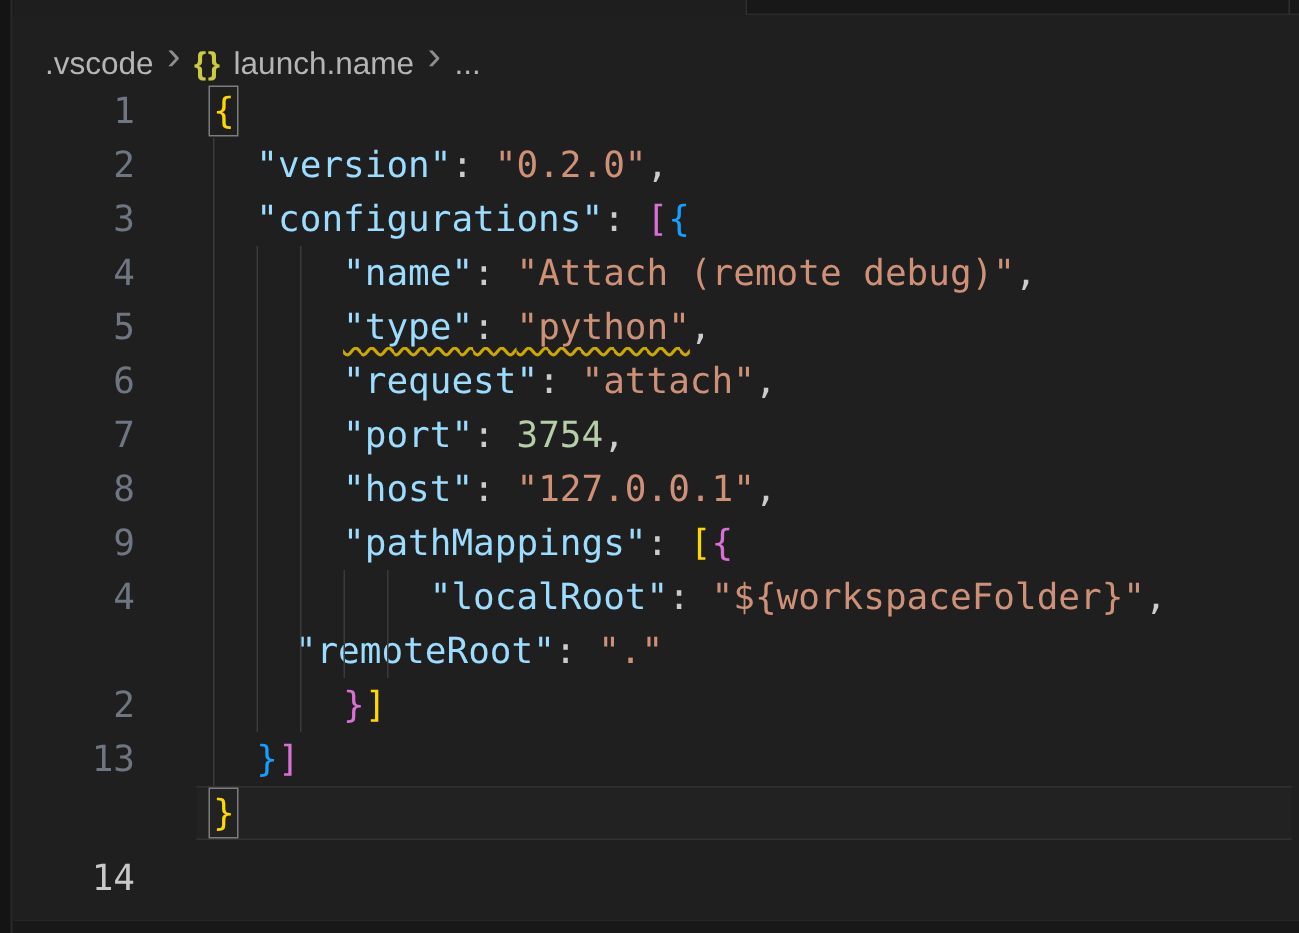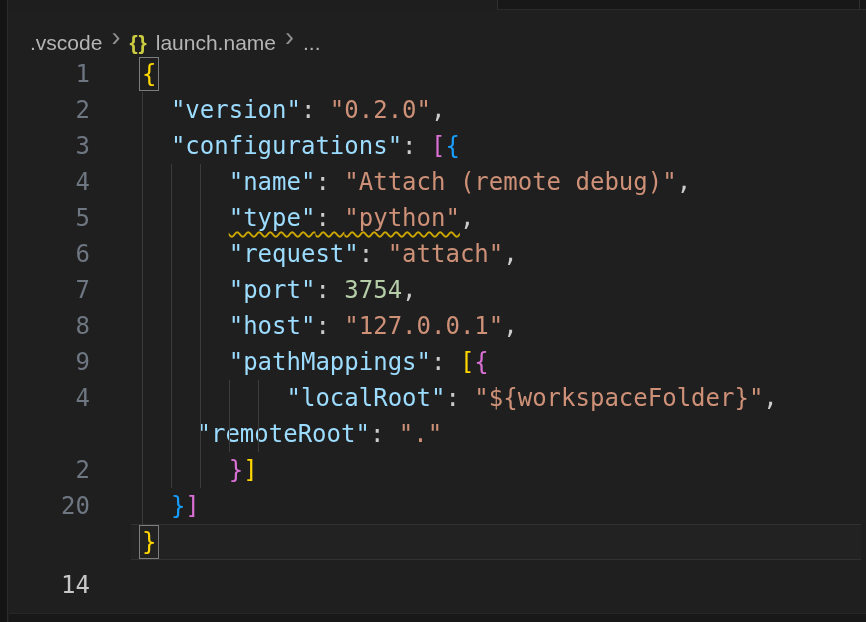--- a/index.html
+++ b/index.html
@@ -135,21 +135,21 @@
         <div class="line-code">          <span class="tk-key">"localRoot"</span><span class="tk-punc">: </span><span class="tk-str">"${workspaceFolder}"</span><span class="tk-punc">,</span></div>
       </div>
       <div class="line-row">
         <div class="line-code">          <span class="tk-key">"remoteRoot"</span><span class="tk-punc">: </span><span class="tk-str">"."</span></div>
       </div>
       <div class="line-row">
         <div class="line-num">2</div>
         <div class="line-code">      <span class="tk-b2">}</span><span class="tk-b1">]</span></div>
       </div>
       <div class="line-row">
-        <div class="line-num">20</div>
+        <div class="line-num">13</div>
         <div class="line-code">  <span class="tk-b3">}</span><span class="tk-b2">]</span></div>
       </div>
       <div class="line-row">
         <div class="line-num active">14</div>
         <div class="line-code"><span class="tk-b1 bracket-match">}</span></div>
       </div>
     </div>
 </div>
 
 <div class="indent-guide" style="left:142px; top:92px;  height:432px;"></div>

